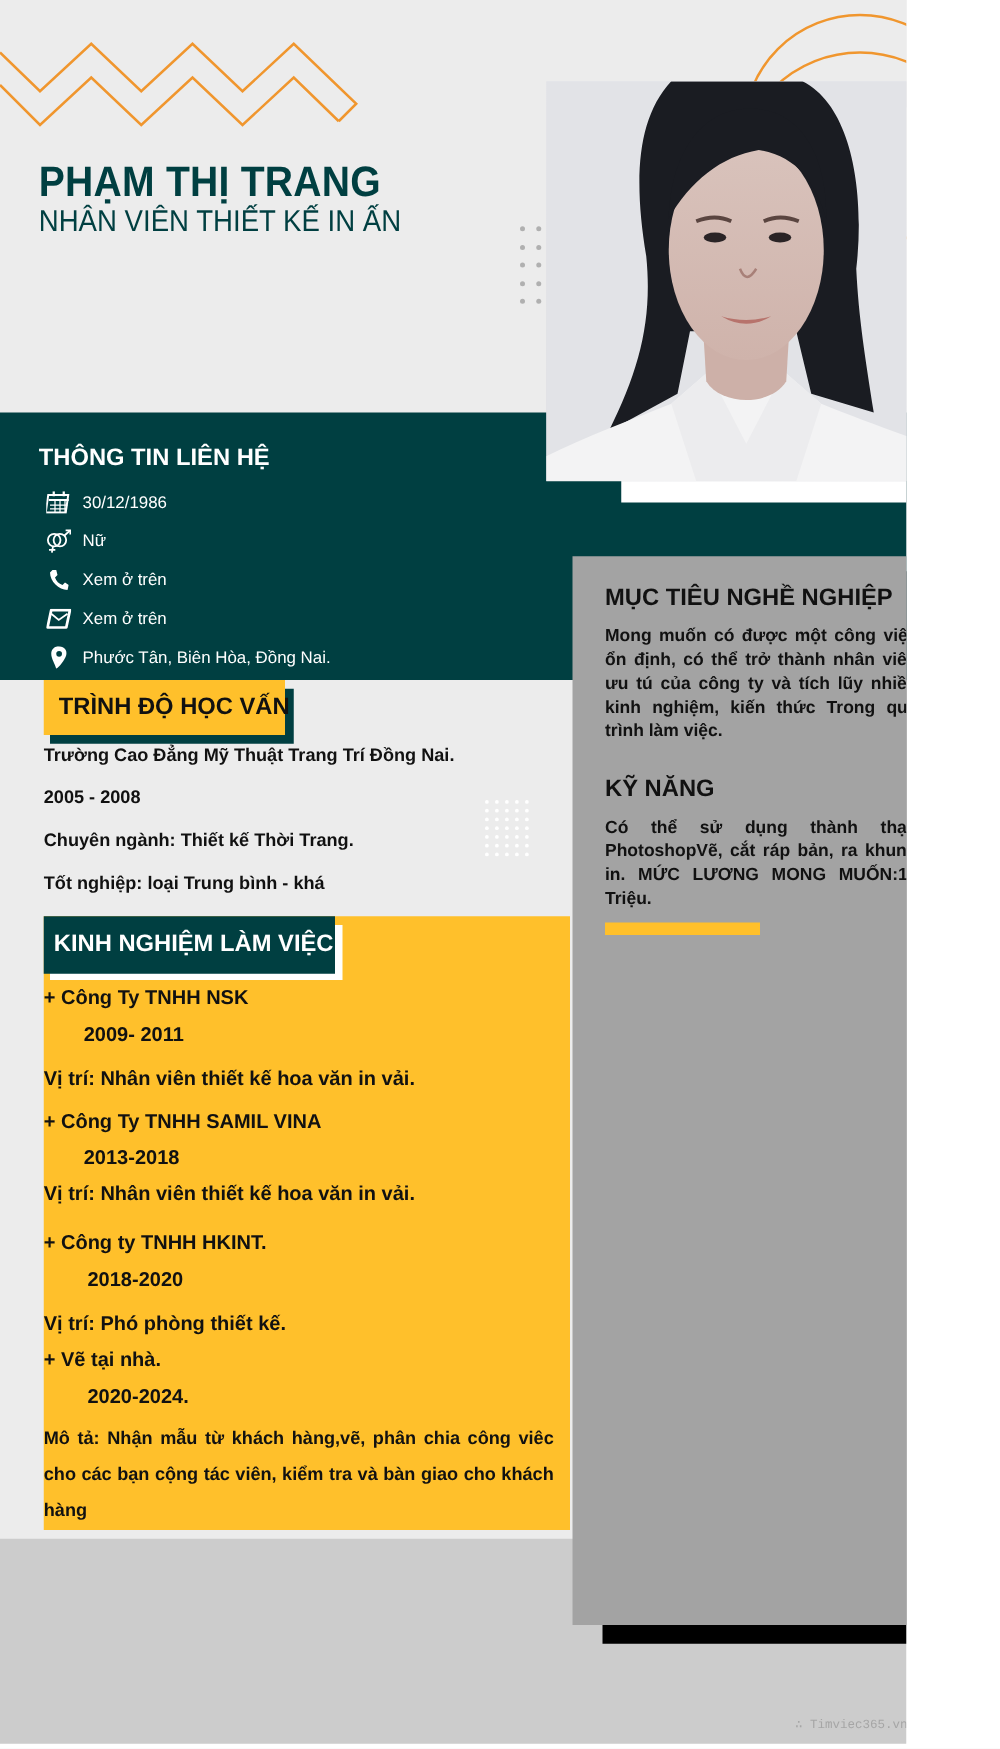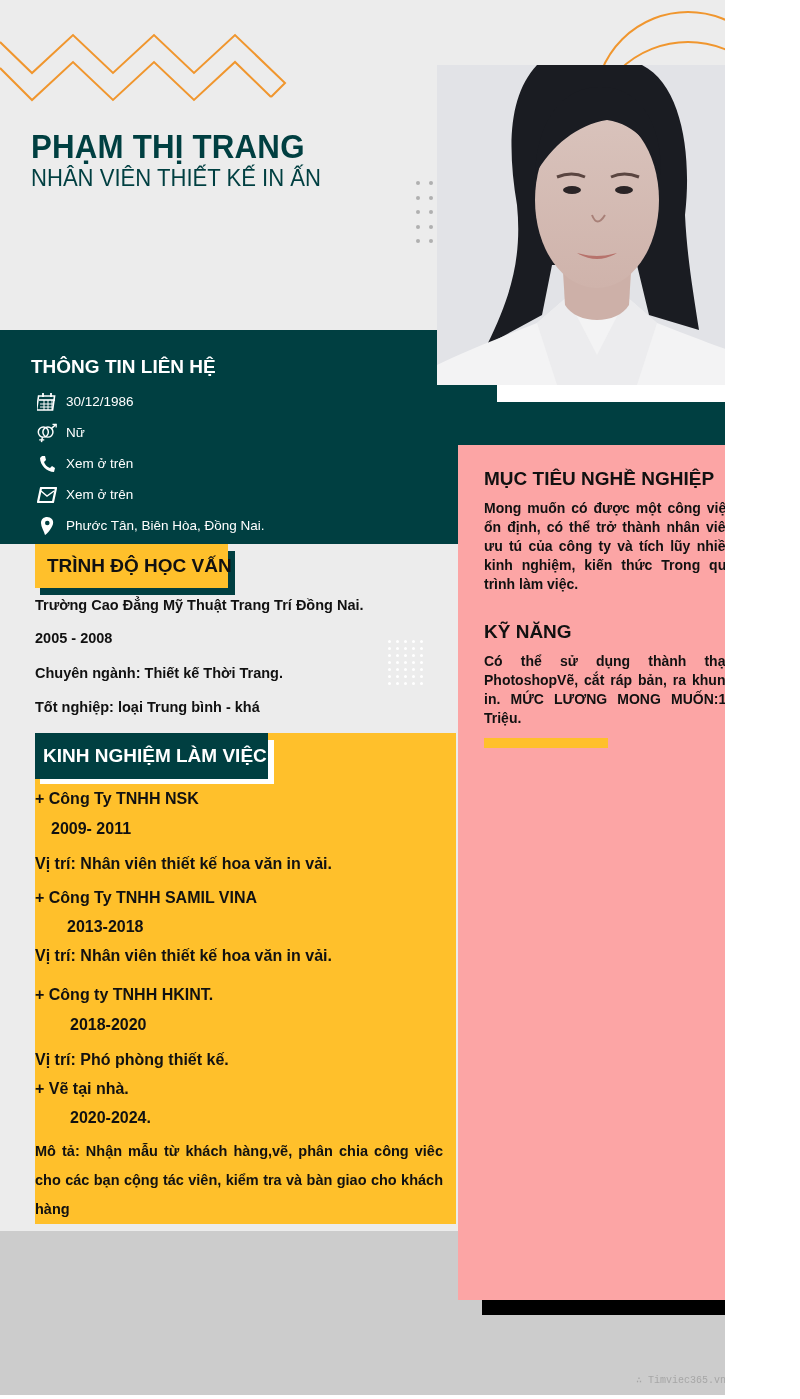--- a/index.html
+++ b/index.html
@@ -73,21 +73,21 @@
       width: 320px; height: 320px; overflow: hidden;
       background: linear-gradient(180deg, #e4e5e9 0%, #dcdde1 100%);
     }
 
     .right-shadow {
       position: absolute; left: 482px; top: 457px;
       width: 290px; height: 858px; background: #000000;
     }
     .right-card {
       position: absolute; left: 458px; top: 445px;
-      width: 298px; height: 855px; background: #fca5a5;
+      width: 298px; height: 855px; background: #a3a3a3;
       padding: 22px 22px 0 26px;
     }
     .section-heading-dark {
       font-size: 19px; font-weight: bold; color: #111111; line-height: 24px;
       white-space: nowrap;
     }
     .justified {
       font-size: 14px; font-weight: bold; color: #111111;
       line-height: 19px; text-align: justify; margin-top: 8px;
     }
@@ -307,21 +307,21 @@
     <div class="edu-line" style="position:absolute; top:68px;">Chuyên ngành: Thiết kế Thời Trang.</div>
     <div class="edu-line" style="position:absolute; top:102px;">Tốt nghiệp: loại Trung bình - khá</div>
   </div>
 
   <div class="exp-bg"></div>
   <div class="exp-heading-shadow"></div>
   <div class="exp-heading">KINH NGHIỆM LÀM VIỆC</div>
 
   <div class="exp-list">
     <div class="exp-line" style="top:3px;">+ Công Ty TNHH NSK</div>
-    <div class="exp-line" style="top:33px; left:16px;">2009- 2011</div>
+    <div class="exp-line" style="top:33px; left:32px;">2009- 2011</div>
     <div class="exp-line" style="top:68px;">Vị trí: Nhân viên thiết kế hoa văn in vải.</div>
 
     <div class="exp-line" style="top:102px;">+  Công Ty TNHH SAMIL VINA</div>
     <div class="exp-line" style="top:131px; left:32px;">2013-2018</div>
     <div class="exp-line" style="top:160px;">Vị trí: Nhân viên thiết kế hoa văn in vải.</div>
 
     <div class="exp-line" style="top:199px;">+ Công ty TNHH HKINT.</div>
     <div class="exp-line" style="top:229px; left:35px;">2018-2020</div>
     <div class="exp-line" style="top:264px;">Vị trí: Phó phòng thiết kế.</div>
 

